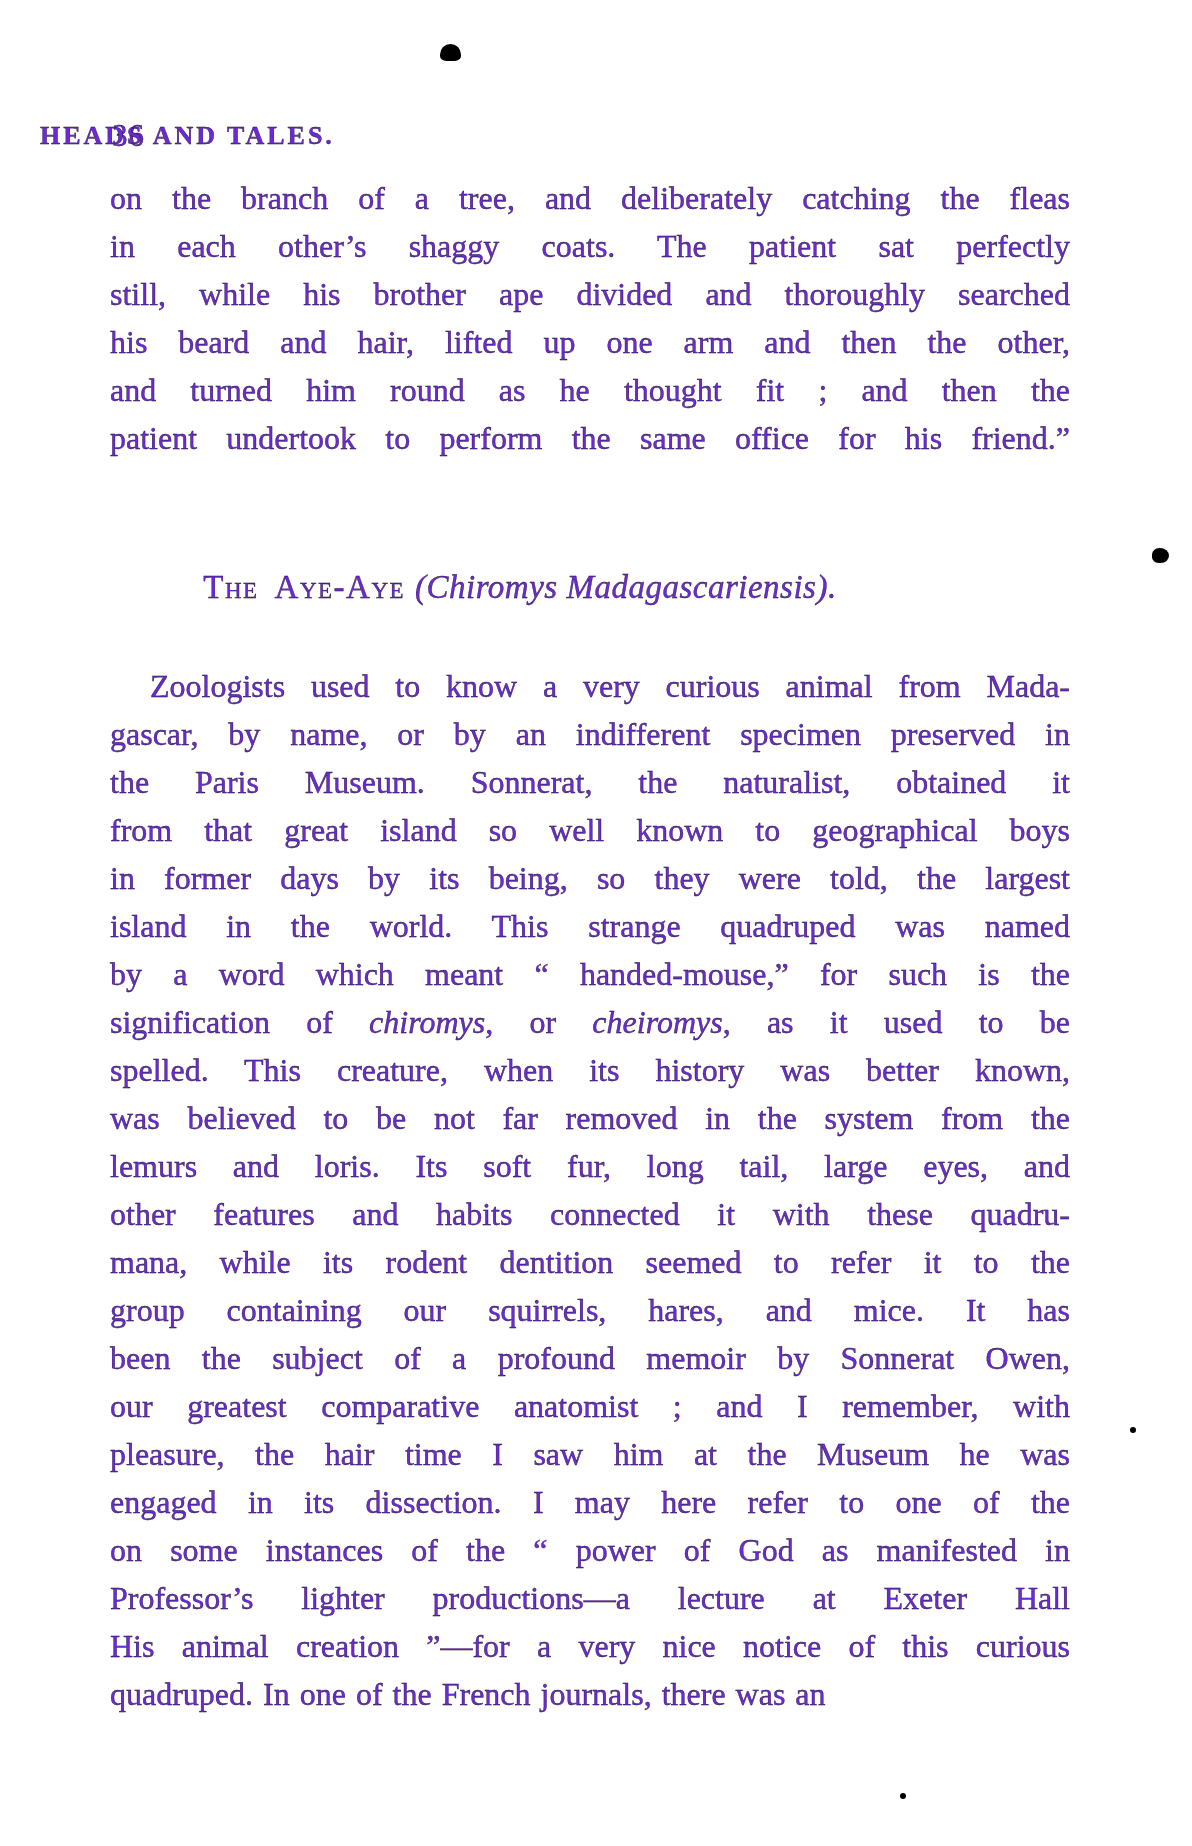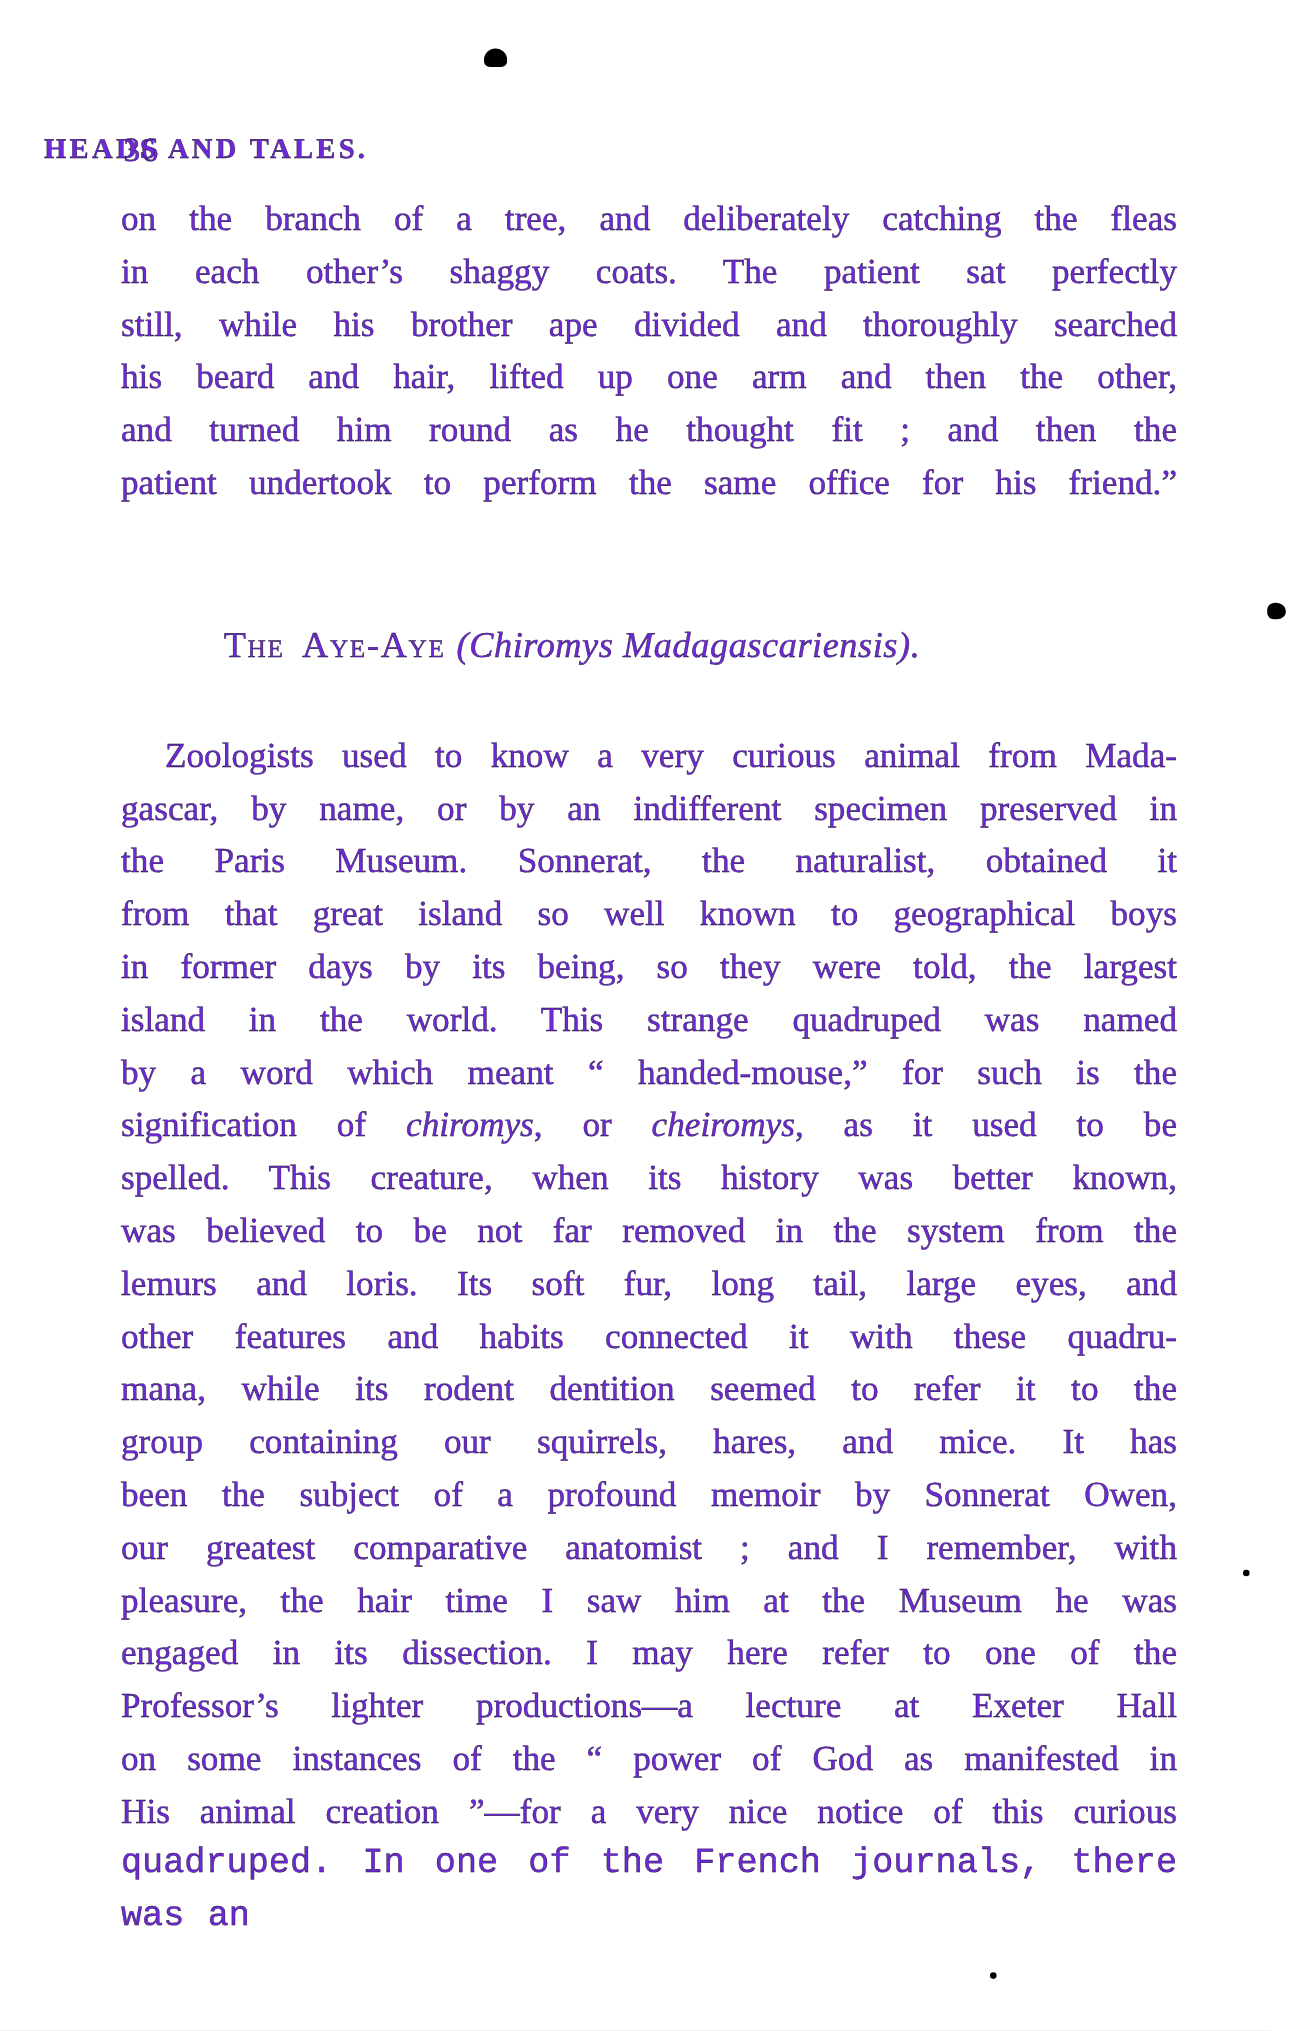--- a/index.html
+++ b/index.html
@@ -51,21 +51,21 @@
     line-height: 48px;
     word-spacing: 2px;
   }
   .para1 { top: 174px; }
   .para2 { top: 646px; margin-top: 16px; }
   .tline {
     text-align: justify;
     text-align-last: justify;
     white-space: normal;
   }
-  .tline.lastline { text-align-last: left; font-family: Liberation Mono, monospace; }
+  .tline.lastline { text-align-last: left; }
   .tline.indent { text-indent: 40px; }
   .section-heading {
     position: absolute;
     top: 563px;
     left: 110px;
     width: 960px;
     text-align: center;
     transform: translateX(-70px);
     font-size: 33px;
     line-height: 48px;
@@ -143,19 +143,19 @@
       <div class="tline">spelled.  This creature, when its history was better known,</div>
       <div class="tline">was believed to be not far removed in the system from the</div>
       <div class="tline">lemurs and loris.  Its soft fur, long tail, large eyes, and</div>
       <div class="tline">other features and habits connected it with these quadru-</div>
       <div class="tline">mana, while its rodent dentition seemed to refer it to the</div>
       <div class="tline">group containing our squirrels, hares, and mice.  It has</div>
       <div class="tline">been the subject of a profound memoir by Sonnerat Owen,</div>
       <div class="tline">our greatest comparative anatomist ; and I remember, with</div>
       <div class="tline">pleasure, the hair time I saw him at the Museum he was</div>
       <div class="tline">engaged in its dissection.  I may here refer to one of the</div>
+      <div class="tline">on some instances of the “ power of God as manifested in</div>
       <div class="tline">Professor’s lighter productions—a lecture at Exeter Hall</div>
-      <div class="tline">on some instances of the “ power of God as manifested in</div>
       <div class="tline">His animal creation ”—for a very nice notice of this curious</div>
       <div class="tline lastline">quadruped.  In one of the French journals, there was an</div>
     </div>
 
 </div>
 
 </body></html>

